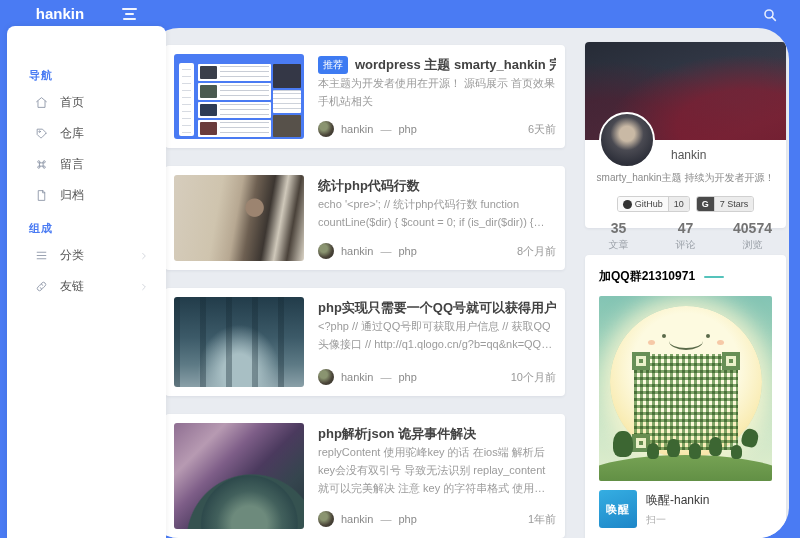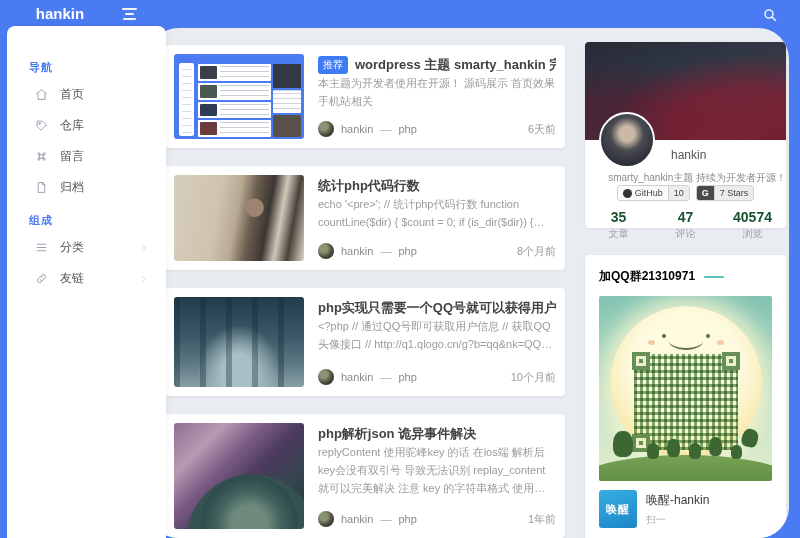--- a/index.html
+++ b/index.html
@@ -13,21 +13,21 @@
            text-align:center; color:#fff; font-weight:bold; font-size:15px; cursor:pointer; }
   .menu-icon { position:absolute; left:122px; top:8px; width:17px; height:13px; cursor:pointer; }
   .menu-icon span { display:block; height:2px; background:rgba(255,255,255,.92); border-radius:1px; margin-bottom:3px; }
   .menu-icon .b1 { width:15px; }
   .menu-icon .b2 { width:9px; margin-left:3px; }
   .menu-icon .b3 { width:13px; margin-left:1px; }
   .search-btn { position:absolute; right:22px; top:7px; width:16px; height:16px; cursor:pointer; }
 
   
   .sidebar { position:absolute; left:7px; top:26px; bottom:0; width:159px; background:#fff;
-             border-radius:8px 8px 0 0; z-index:2; box-shadow:0 0 6px rgba(0,0,0,.08); padding:24px 0 0 0; }
+             border-radius:8px 8px 0 0; z-index:2; box-shadow:0 0 6px rgba(0,0,0,.08); padding:32px 0 0 0; }
   .side-label { color:#4a7bf3; font-size:11px; font-weight:bold; padding:0 0 4px 22px; margin-top:10px; letter-spacing:1px; }
   .side-item { display:flex; align-items:center; height:31px; padding:0 14px 0 28px; color:#555;
                font-size:12px; cursor:pointer; position:relative;text-align:right; }
   .side-item svg { width:13px; height:13px; stroke:#8a93a5; stroke-width:1.6; fill:none;
                    stroke-linecap:round; stroke-linejoin:round; margin-right:12px; flex:none; }
   .side-item .chev { position:absolute; right:18px; width:8px; height:8px; margin:0; stroke:#b0b6c0; }
 
   
   .content { position:absolute; left:148px; top:28px; right:11px; bottom:0; background:#e9ecf1; overflow:hidden;border-radius:31px; }
 
@@ -94,31 +94,31 @@
   .profile-card { height:186px; position:relative; margin-bottom:27px; }
   .cover { height:98px; border-radius:4px 4px 0 0;
       background:
         radial-gradient(ellipse at 80% 85%, rgba(130,30,50,.75) 0 30%, transparent 60%),
         radial-gradient(ellipse at 15% 90%, rgba(90,20,40,.5) 0 25%, transparent 55%),
         linear-gradient(160deg, #262b36 0%, #313745 40%, #3d3a48 65%, #55303e 85%, #472633 100%); }
   .avatar { position:absolute; left:14px; top:70px; width:56px; height:56px; border-radius:50%;
       border:2px solid #fff;
       background:radial-gradient(circle at 50% 38%, #c9b9a5 0 18%, #4a4a52 40%, #30323c 70%, #22242c 100%); }
   .p-name { margin:8px 0 0 86px; font-size:12px; color:#555; }
-  .p-bio { text-align:right; font-size:10px; color:#8a8a8a; margin-top:9px; }
-  .p-badges { display:flex; justify-content:center; gap:6px; margin-top:0; }
+  .p-bio { text-align:center; font-size:10px; color:#8a8a8a; margin-top:9px; }
+  .p-badges { display:flex; justify-content:center; gap:6px; margin-top:11px; }
   .shield { display:flex; font-size:9px; height:16px; line-height:14px; border-radius:3px; overflow:hidden;
             border:1px solid #d0d0d0; cursor:pointer; }
   .shield .seg { padding:0 5px; background:#fafafa; color:#444; display:flex; align-items:center; gap:3px; }
   .shield .seg.dark { background:#4a4a4a; color:#fff; font-weight:bold; }
   .shield .seg.val { background:#ececec; border-left:1px solid #d0d0d0; }
   .octo { width:9px; height:9px; border-radius:50%; background:#333; display:inline-block; }
   .p-stats { display:flex; margin-top:8px; }
   .stat { flex:1; text-align:center; }
-  .stat .v { font-size:14px; font-weight:bold; color:#14532d; }
+  .stat .v { font-size:14px; font-weight:bold; color:#737373; }
   .stat .l { font-size:10px; color:#9aa0a8; margin-top:2px; }
 
   .qq-card { padding:13px 14px 10px; }
   .qq-title-row { display:flex; align-items:center; gap:9px; }
   .qq-title { font-size:12px; font-weight:bold; color:#000000; }
   .dash { width:20px; height:2px; background:#55c3bb; border-radius:1px; }
   .qr-wrap { margin-top:11px; height:185px; border-radius:2px; position:relative; overflow:hidden;
       background:linear-gradient(180deg, #83c4b4 0%, #a9d7bd 45%, #cfe7c9 75%, #e2eecd 100%); }
   .sun { position:absolute; left:50%; top:10px; transform:translateX(-50%); width:152px; height:152px; border-radius:50%;
       background:radial-gradient(circle at 50% 40%, #fdfae0 0 45%, #f9ecb4 70%, #f3d592 88%, #eec77f 100%);

